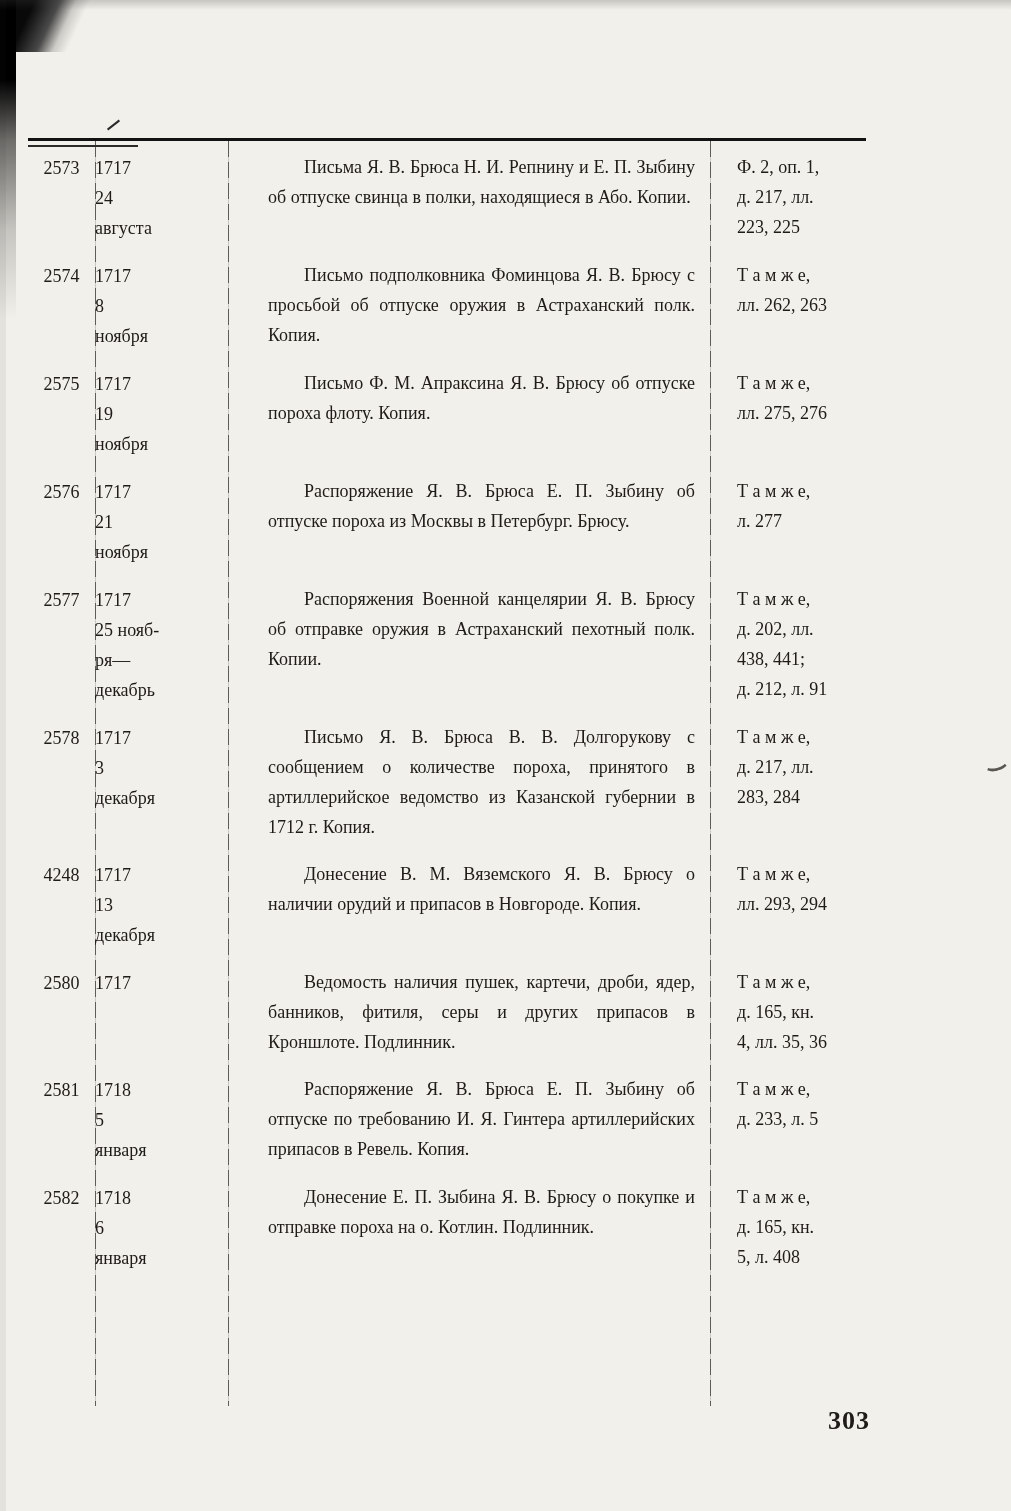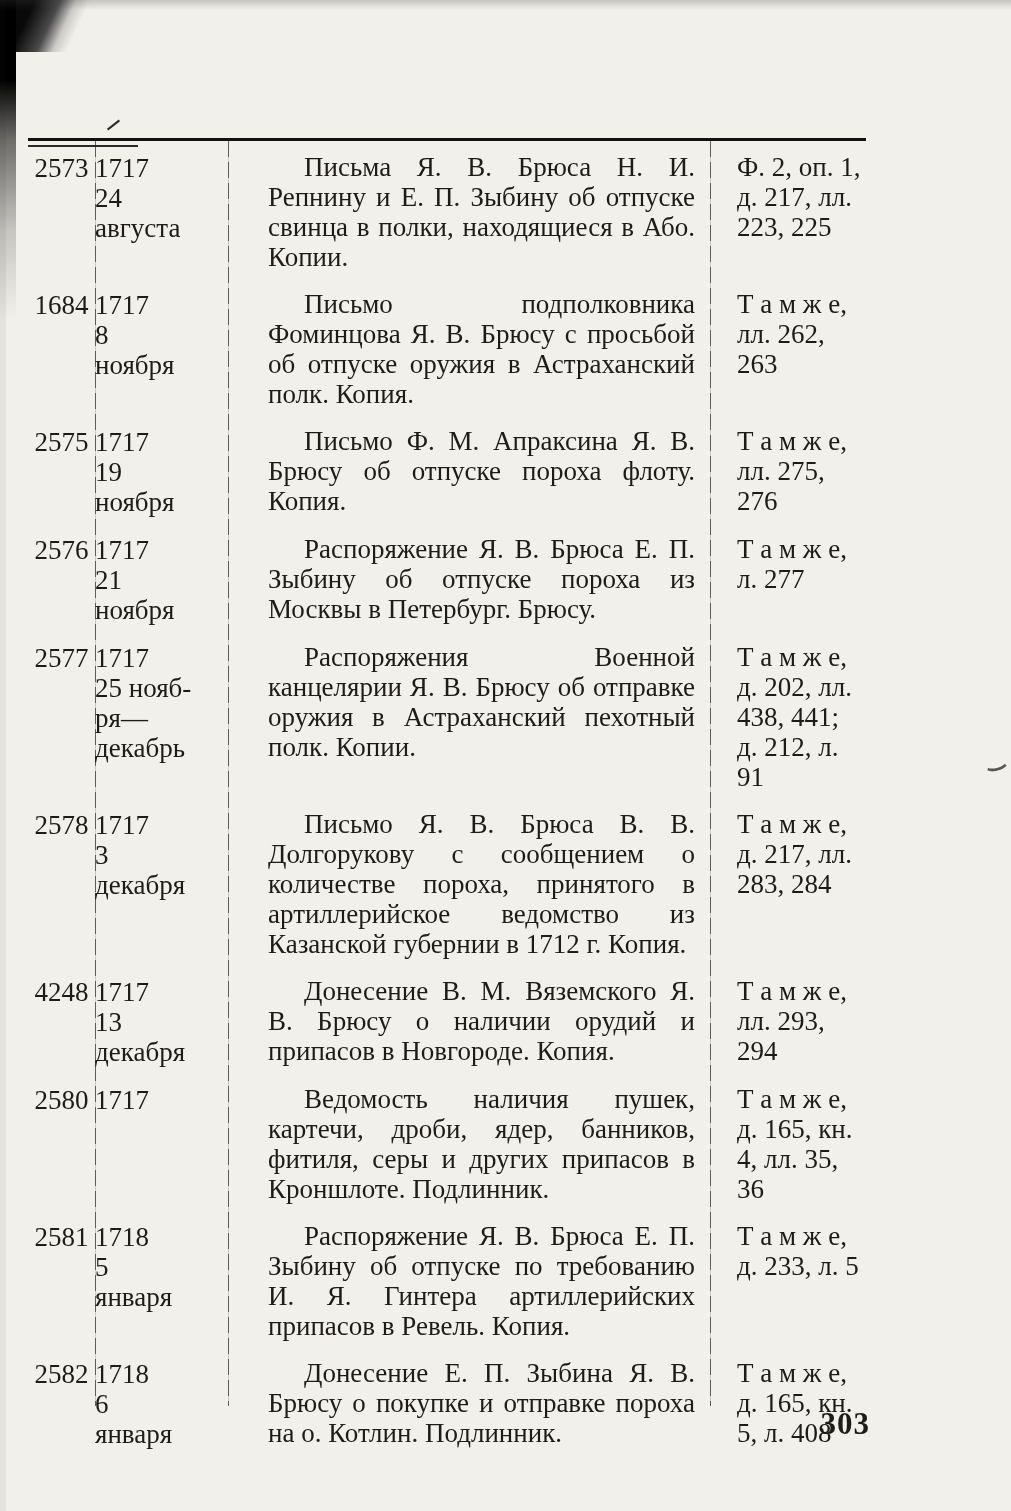--- a/index.html
+++ b/index.html
@@ -25,27 +25,27 @@
   
   .rule-main{position:absolute;left:28px;top:138px;width:838px;height:3px;background:#121212;}
   .rule-sub{position:absolute;left:28px;top:145px;width:110px;height:2px;background:#2a2a2a;}
   .rule-tick{position:absolute;left:106px;top:124px;width:15px;height:2px;background:#2a2a2a;transform:rotate(-38deg);}
   .vline{position:absolute;top:141px;height:1265px;width:1px;
     background:repeating-linear-gradient(to bottom,rgba(45,42,40,.75) 0 16px,rgba(45,42,40,.2) 16px 21px);}
   .vline.v1{left:95px;} .vline.v2{left:228px;} .vline.v3{left:710px;}
   
   .table{position:absolute;left:28px;top:152px;width:838px;}
   .row{display:grid;grid-template-columns:67px 133px 482px 156px;margin-bottom:17px;}
-  .cell{font-size:27px;line-height:30px;}
+  .cell{font-size:18px;line-height:30px;}
   .c-num{text-align:center;padding-top:1px;}
   .c-date{text-align:left;padding-top:1px;}
   .c-desc{padding-left:16px;padding-right:15px;text-align:justify;text-indent:36px;margin-left:24px;}
   .c-ref{padding-left:11px;margin-left:16px;}
   .date-line,.ref-line{display:block;}
-  .page-number{position:absolute;right:141px;top:1406px;font-size:31px;font-weight:bold;letter-spacing:1px;}
+  .page-number{position:absolute;right:141px;top:1406px;font-size:26px;font-weight:bold;letter-spacing:1px;}
 </style>
 </head>
 <body>
 
 <div class="page">
 
   <div class="corner-mark"></div>
   <div class="edge-shadow"></div>
   <div class="edge-faint"></div>
   <div class="top-shade"></div>
@@ -68,21 +68,21 @@
           <div class="date-line">августа</div>
         </div>
         <div class="cell c-desc">Письма Я. В. Брюса Н. И. Репнину и Е. П. Зыбину об отпуске свинца в полки, находящиеся в Або. Копии.</div>
         <div class="cell c-ref">
           <div class="ref-line">Ф. 2, оп. 1,</div>
           <div class="ref-line">д. 217, лл.</div>
           <div class="ref-line">223, 225</div>
         </div>
       </div>
       <div class="row">
-        <div class="cell c-num">1684</div>
+        <div class="cell c-num">2574</div>
         <div class="cell c-date">
           <div class="date-line">1717</div>
           <div class="date-line">8</div>
           <div class="date-line">ноября</div>
         </div>
         <div class="cell c-desc">Письмо подполковника Фоминцова Я. В. Брюсу с просьбой об отпуске оружия в Астраханский полк. Копия.</div>
         <div class="cell c-ref">
           <div class="ref-line">Т а м  ж е,</div>
           <div class="ref-line">лл. 262, 263</div>
         </div>

